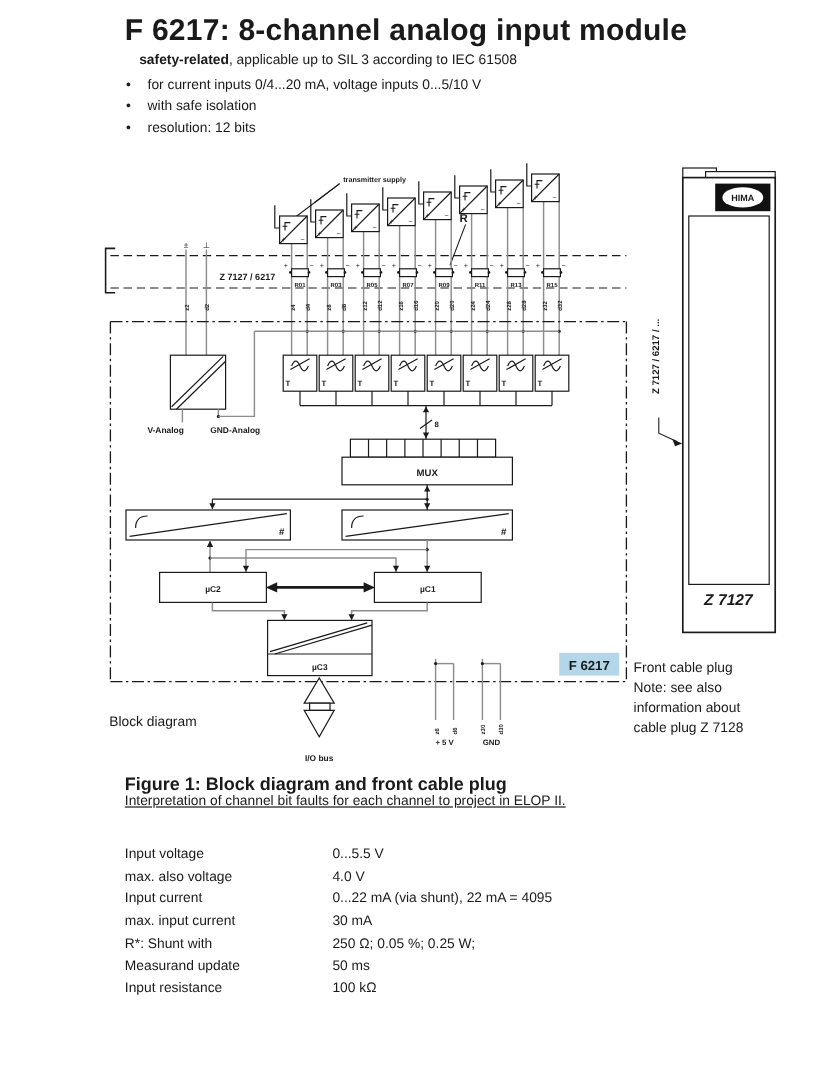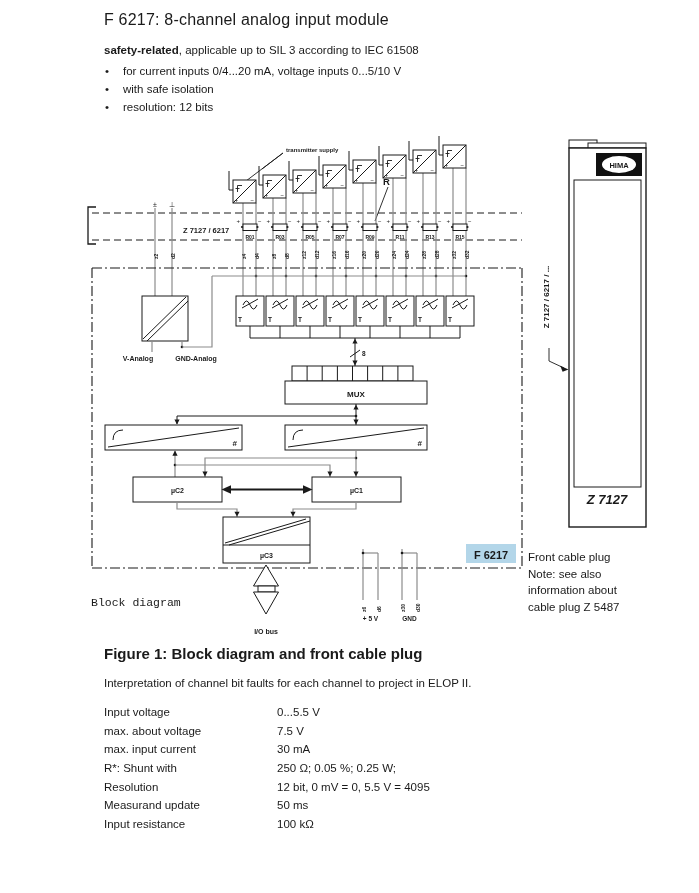--- a/index.html
+++ b/index.html
@@ -1,25 +1,25 @@
 <!DOCTYPE html>
 <html><head>
 <meta charset="utf-8">
 <style>
   html,body{margin:0;padding:0;background:#fff;}
   body{width:699px;height:893px;position:relative;font-family:"Liberation Sans",sans-serif;color:#1a1a1a;overflow:hidden;}
   .abs{position:absolute;}
-  .title{left:104px;top:11px;font-size:16px;font-weight:normal;letter-spacing:.2px;}
-  .subtitle{left:104px;top:44px;font-size:11.5px;}
+  .title{left:104px;top:11px;font-size:25px;font-weight:bold;letter-spacing:.2px;}
+  .subtitle{left:116px;top:44px;font-size:11.5px;}
   .bullets{left:105px;top:62px;font-size:11.5px;line-height:18px;}
   .bullet-row{display:flex;}
   .bullet-dot{width:18px;}
   .figcap{left:104px;top:645px;font-size:15px;font-weight:bold;}
-  .para{left:104px;top:677px;font-size:11.5px;}
-  .blockcap{left:91px;top:596px;font-size:11.5px;font-family:Liberation Mono, monospace;}
+  .para{left:104px;top:662px;font-size:11.5px;text-decoration:underline;}
+  .blockcap{left:91px;top:596px;font-size:11.5px;}
   .note{left:528px;top:549px;font-size:11.5px;line-height:16.5px;}
   .note .it{}
   .specs{left:104px;top:706px;font-size:11.5px;}
   .spec-row{display:flex;height:18.7px;align-items:flex-start;}
   .spec-label{width:173px;}
   .spec-label.indent{padding-left:15px;width:158px;}
   svg{position:absolute;left:0;top:0;}
   svg text{font-family:"Liberation Sans",sans-serif;fill:#1a1a1a;}
 </style>
 </head>
@@ -415,48 +415,48 @@
       <span>resolution: 12 bits</span>
     </div>
 </div>
 
 <div class="abs blockcap">Block diagram</div>
 
 <div class="abs note">
   <div>Front cable plug</div>
   <div class="it">Note: see also</div>
   <div class="it">information about</div>
-  <div class="it">cable plug Z 5487</div>
+  <div class="it">cable plug Z 7128</div>
 </div>
 
 <div class="abs figcap">Figure 1: Block diagram and front cable plug</div>
 <div class="abs para">Interpretation of channel bit faults for each channel to project in ELOP II.</div>
 
 <div class="abs specs">
     <div class="spec-row">
       <div class="spec-label">Input voltage</div>
       <div class="spec-value">0...5.5 V</div>
     </div>
     <div class="spec-row">
-      <div class="spec-label">max. about voltage</div>
-      <div class="spec-value">7.5 V</div>
+      <div class="spec-label">max. also voltage</div>
+      <div class="spec-value">4.0 V</div>
+    </div>
+    <div class="spec-row">
+      <div class="spec-label">Input current</div>
+      <div class="spec-value">0...22 mA (via shunt), 22 mA = 4095</div>
     </div>
     <div class="spec-row">
       <div class="spec-label">max. input current</div>
       <div class="spec-value">30 mA</div>
     </div>
     <div class="spec-row">
       <div class="spec-label">R*: Shunt with</div>
       <div class="spec-value">250 Ω; 0.05 %; 0.25 W;</div>
     </div>
     <div class="spec-row">
-      <div class="spec-label">Resolution</div>
-      <div class="spec-value">12 bit, 0 mV = 0, 5.5 V = 4095</div>
-    </div>
-    <div class="spec-row">
       <div class="spec-label">Measurand update</div>
       <div class="spec-value">50 ms</div>
     </div>
     <div class="spec-row">
       <div class="spec-label">Input resistance</div>
       <div class="spec-value">100 kΩ</div>
     </div>
   </div>
 
 </body></html>

